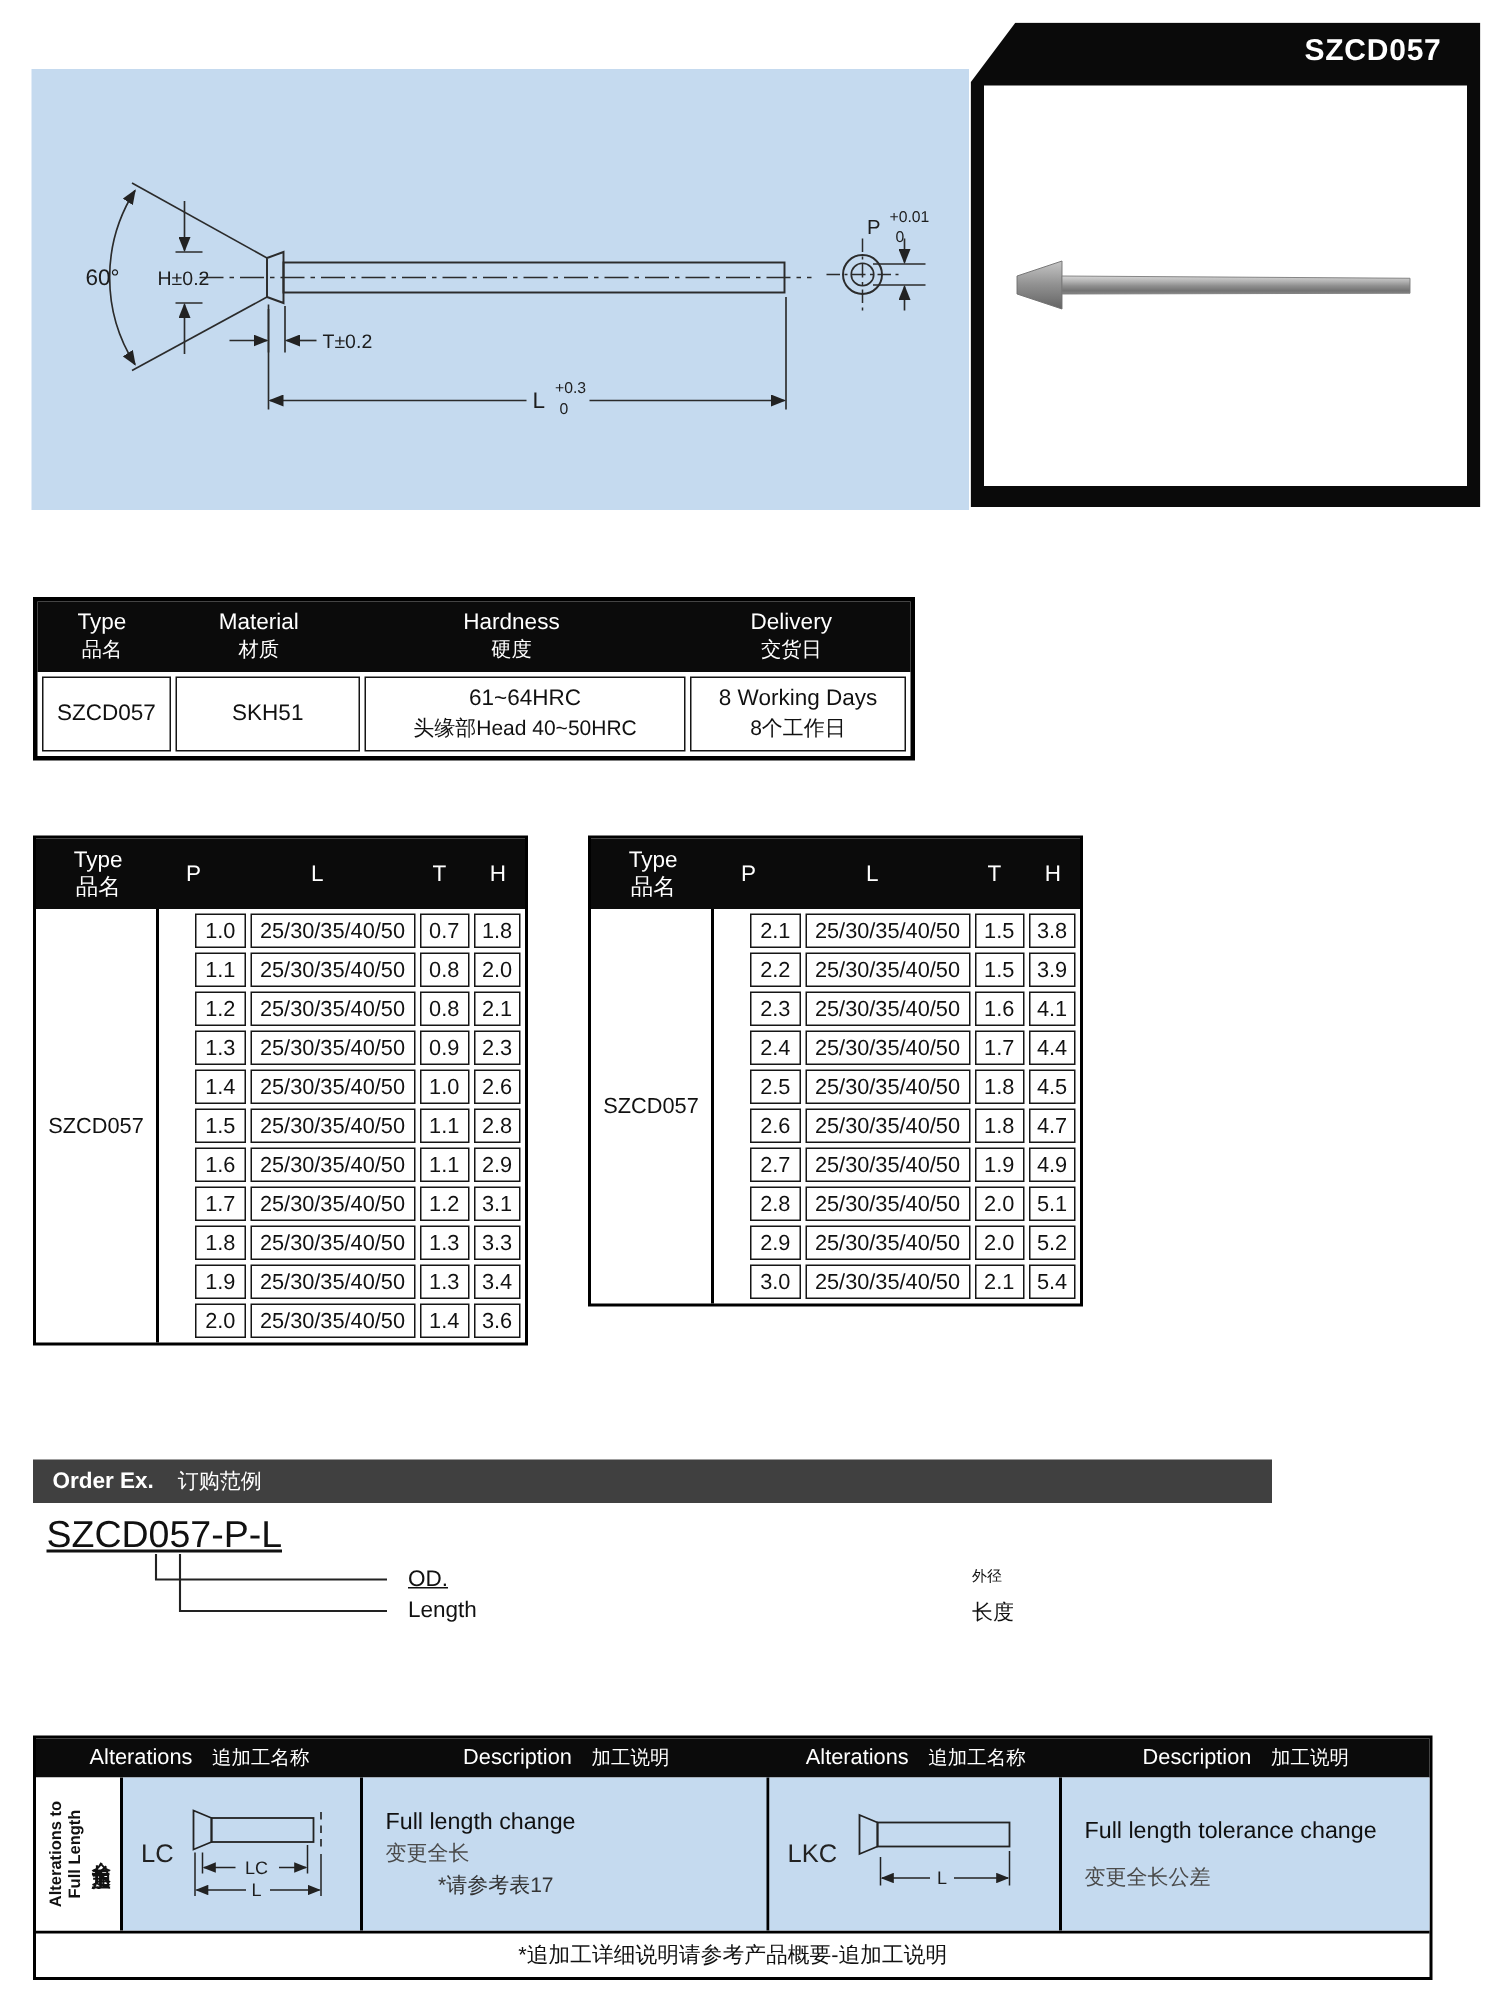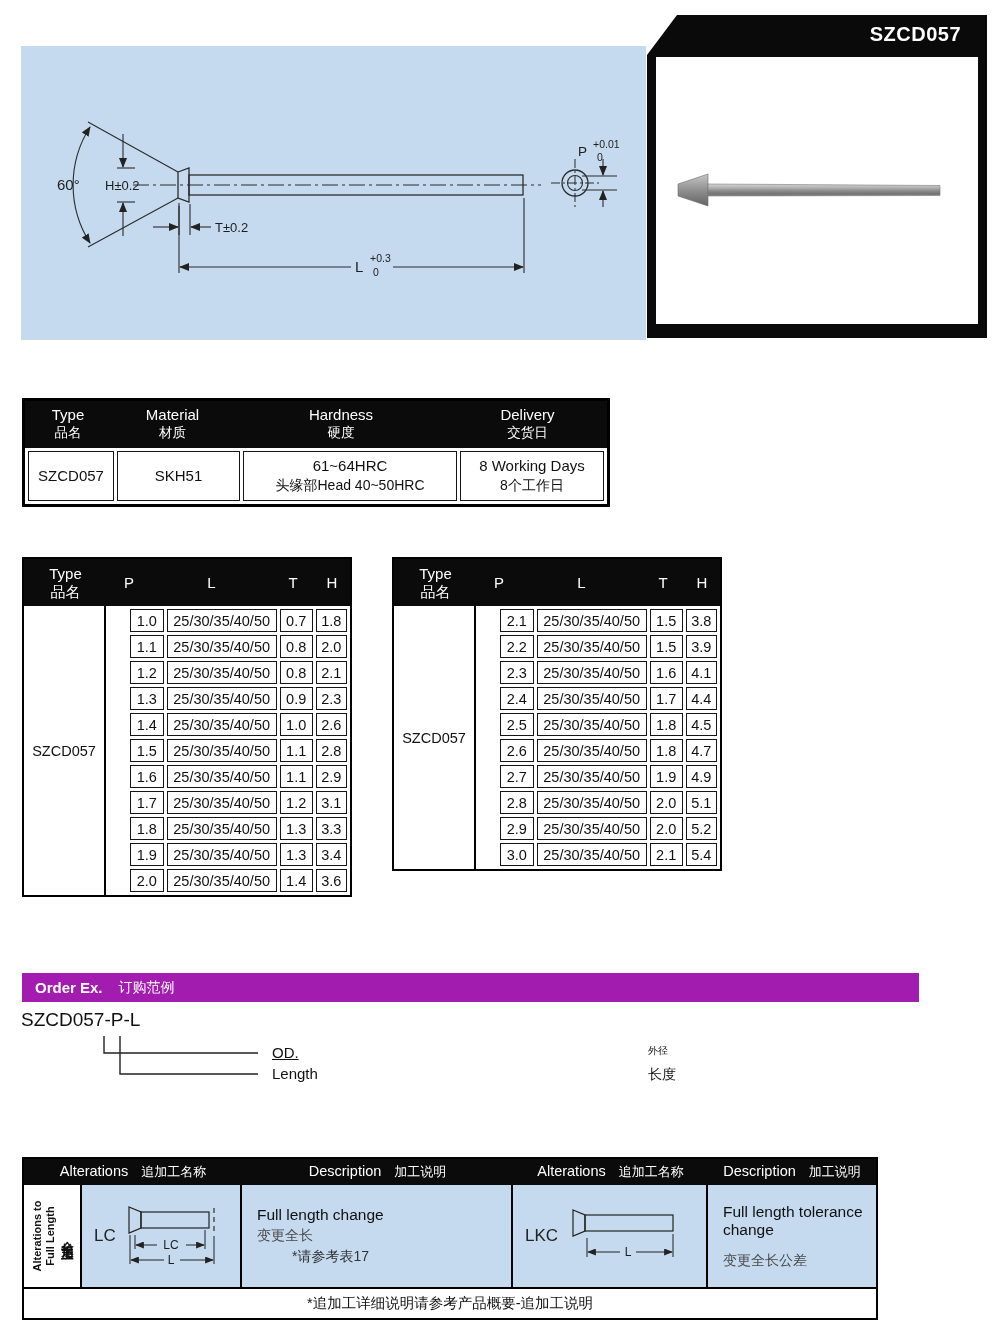--- a/index.html
+++ b/index.html
@@ -48,34 +48,34 @@
   .spec-body { display:flex; align-items:stretch; }
   .spec-type { width:80px; border-right:2px solid #000; display:flex; align-items:center; justify-content:center; font-size:14.5px; }
   table.spec-rows { border-collapse:separate; border-spacing:3px; flex:1;margin-left:21px; }
   .spec-rows td { border:1.5px solid #151515; text-align:center; font-size:14.5px; height:21px; padding:0 1px; }
   .spec-rows td:nth-child(1){ width:36px; }
   .spec-rows td:nth-child(2){ width:112px; }
   .spec-rows td:nth-child(3){ width:35px; }
   .spec-rows td:nth-child(4){ width:32px; }
 
   
-  .order-bar { position:absolute; left:22px; top:973px; width:897px; height:29px; background:#a21caf; color:#fff;
+  .order-bar { position:absolute; left:22px; top:973px; width:826px; height:29px; background:#404040; color:#fff;
     display:flex; align-items:center; gap:16px; padding-left:13px; box-sizing:border-box; }
   .order-bar .en { font-size:15px; font-weight:bold; }
   .order-bar .zh { font-size:14px; }
-  .order-code { position:absolute; left:21px; top:1009px; font-size:19px; }
+  .order-code { position:absolute; left:31px; top:1009px; font-size:25px;text-decoration:underline; }
   .order-lines { position:absolute; left:22px; top:1032px; }
   .order-label { position:absolute; font-size:15px; }
   .lbl-od-en { left:272px; top:1044px;text-decoration:underline; }
   .lbl-len-en { left:272px; top:1065px; }
   .lbl-od-zh { left:648px; top:1044px; font-size:10px; }
   .lbl-len-zh { left:648px; top:1066px; font-size:14px; }
 
   
-  .alt-table { position:absolute; left:22px; top:1157px; width:856px; border:2.5px solid #000; background:#fff; box-sizing:border-box; }
+  .alt-table { position:absolute; left:22px; top:1157px; width:933px; border:2.5px solid #000; background:#fff; box-sizing:border-box; }
   .alt-head { display:grid; grid-template-columns:218px 271px 195px 1fr; background:#0b0b0b; color:#fff; height:26px; align-items:center; }
   .alt-hcell { display:flex; justify-content:center; gap:13px; align-items:baseline; }
   .alt-hcell .en { font-size:14.5px; }
   .alt-hcell .zh { font-size:13px; }
   .alt-body { display:grid; grid-template-columns:58px 160px 271px 195px 1fr; height:102px; }
   .alt-label { background:#fff; border-right:2px solid #000; display:flex; align-items:center; justify-content:center; }
   .rot-wrap { width:30px; height:96px; position:relative; }
   .rot-inner { position:absolute; left:50%; top:50%; width:96px; transform:translate(-50%,-50%) rotate(-90deg);
     text-align:center; font-size:11px; font-weight:bold; line-height:1.15; white-space:nowrap; }
   .rot-inner span { display:block; }

